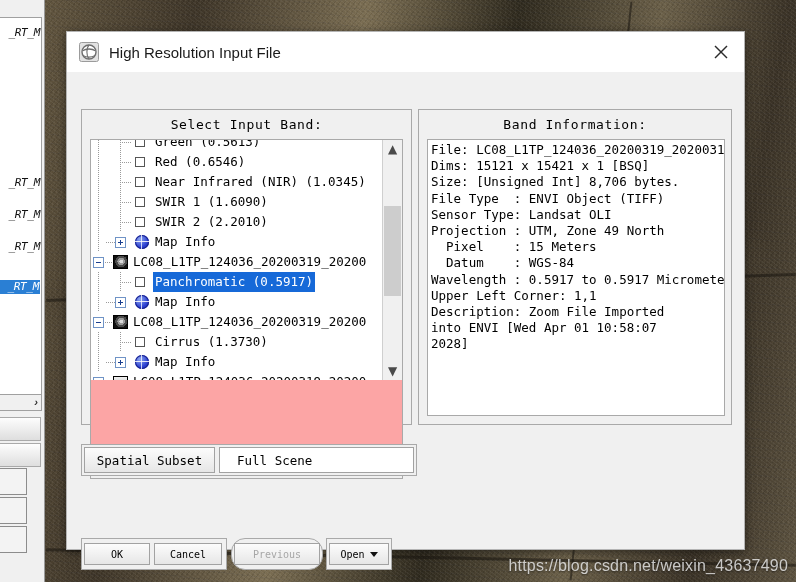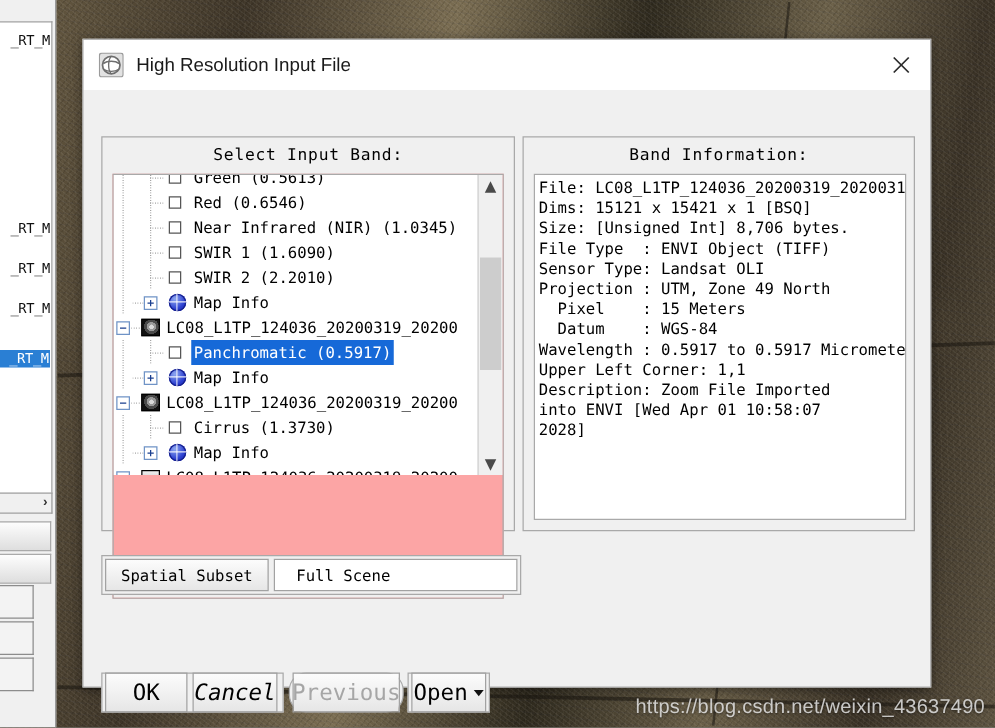--- a/index.html
+++ b/index.html
@@ -48,20 +48,21 @@
     background: rgba(25,22,16,.55);
   }
 
   
   #bg-left-panel {
     position: absolute;
     left: 0; top: 0;
     width: 44px; height: 582px;
     background: #f0f0f0;
     border-right: 1px solid #9a9a9a;
+    font-style: italic;
   }
   #bg-left-list {
     position: absolute;
     left: 0; top: 17px;
     width: 42px; height: 393px;
     background: #ffffff;
     border: 1px solid #a0a0a0;
     border-left: none;
     box-sizing: border-box;
     overflow: hidden;
@@ -424,33 +425,33 @@
     box-sizing: border-box;
     display: flex;
     align-items: center;
     padding: 2px;
   }
   #grp-okcancel { left: 14px; top: 466px; width: 146px; height: 32px; }
   #grp-previous { left: 164px; top: 466px; width: 92px; height: 32px; border-radius: 14px; }
   #grp-open     { left: 259px; top: 466px; width: 66px; height: 32px; }
 
   .dlg-btn {
-    height: 32px;
+    height: 22px;
     background: linear-gradient(#fcfcfc, #e6e6e6);
     border: 1px solid #a2a2a2;
     box-sizing: border-box;
     display: flex;
     align-items: center;
     justify-content: center;
     font-family: "DejaVu Sans Mono", "Liberation Mono", monospace;
-    font-size: 18px;
+    font-size: 10px;
     color: #000;
   }
   #btn-ok     { width: 66px; margin-right: 4px; }
-  #btn-cancel { width: 68px; font-style: italic; }
+  #btn-cancel { width: 68px; }
   #btn-previous { width: 86px; color: #a6a6a6; }
   #btn-open   { width: 60px; gap: 5px; }
   .caret-down {
     width: 0; height: 0;
     border-left: 4px solid transparent;
     border-right: 4px solid transparent;
     border-top: 5px solid #111;
   }
 
   

